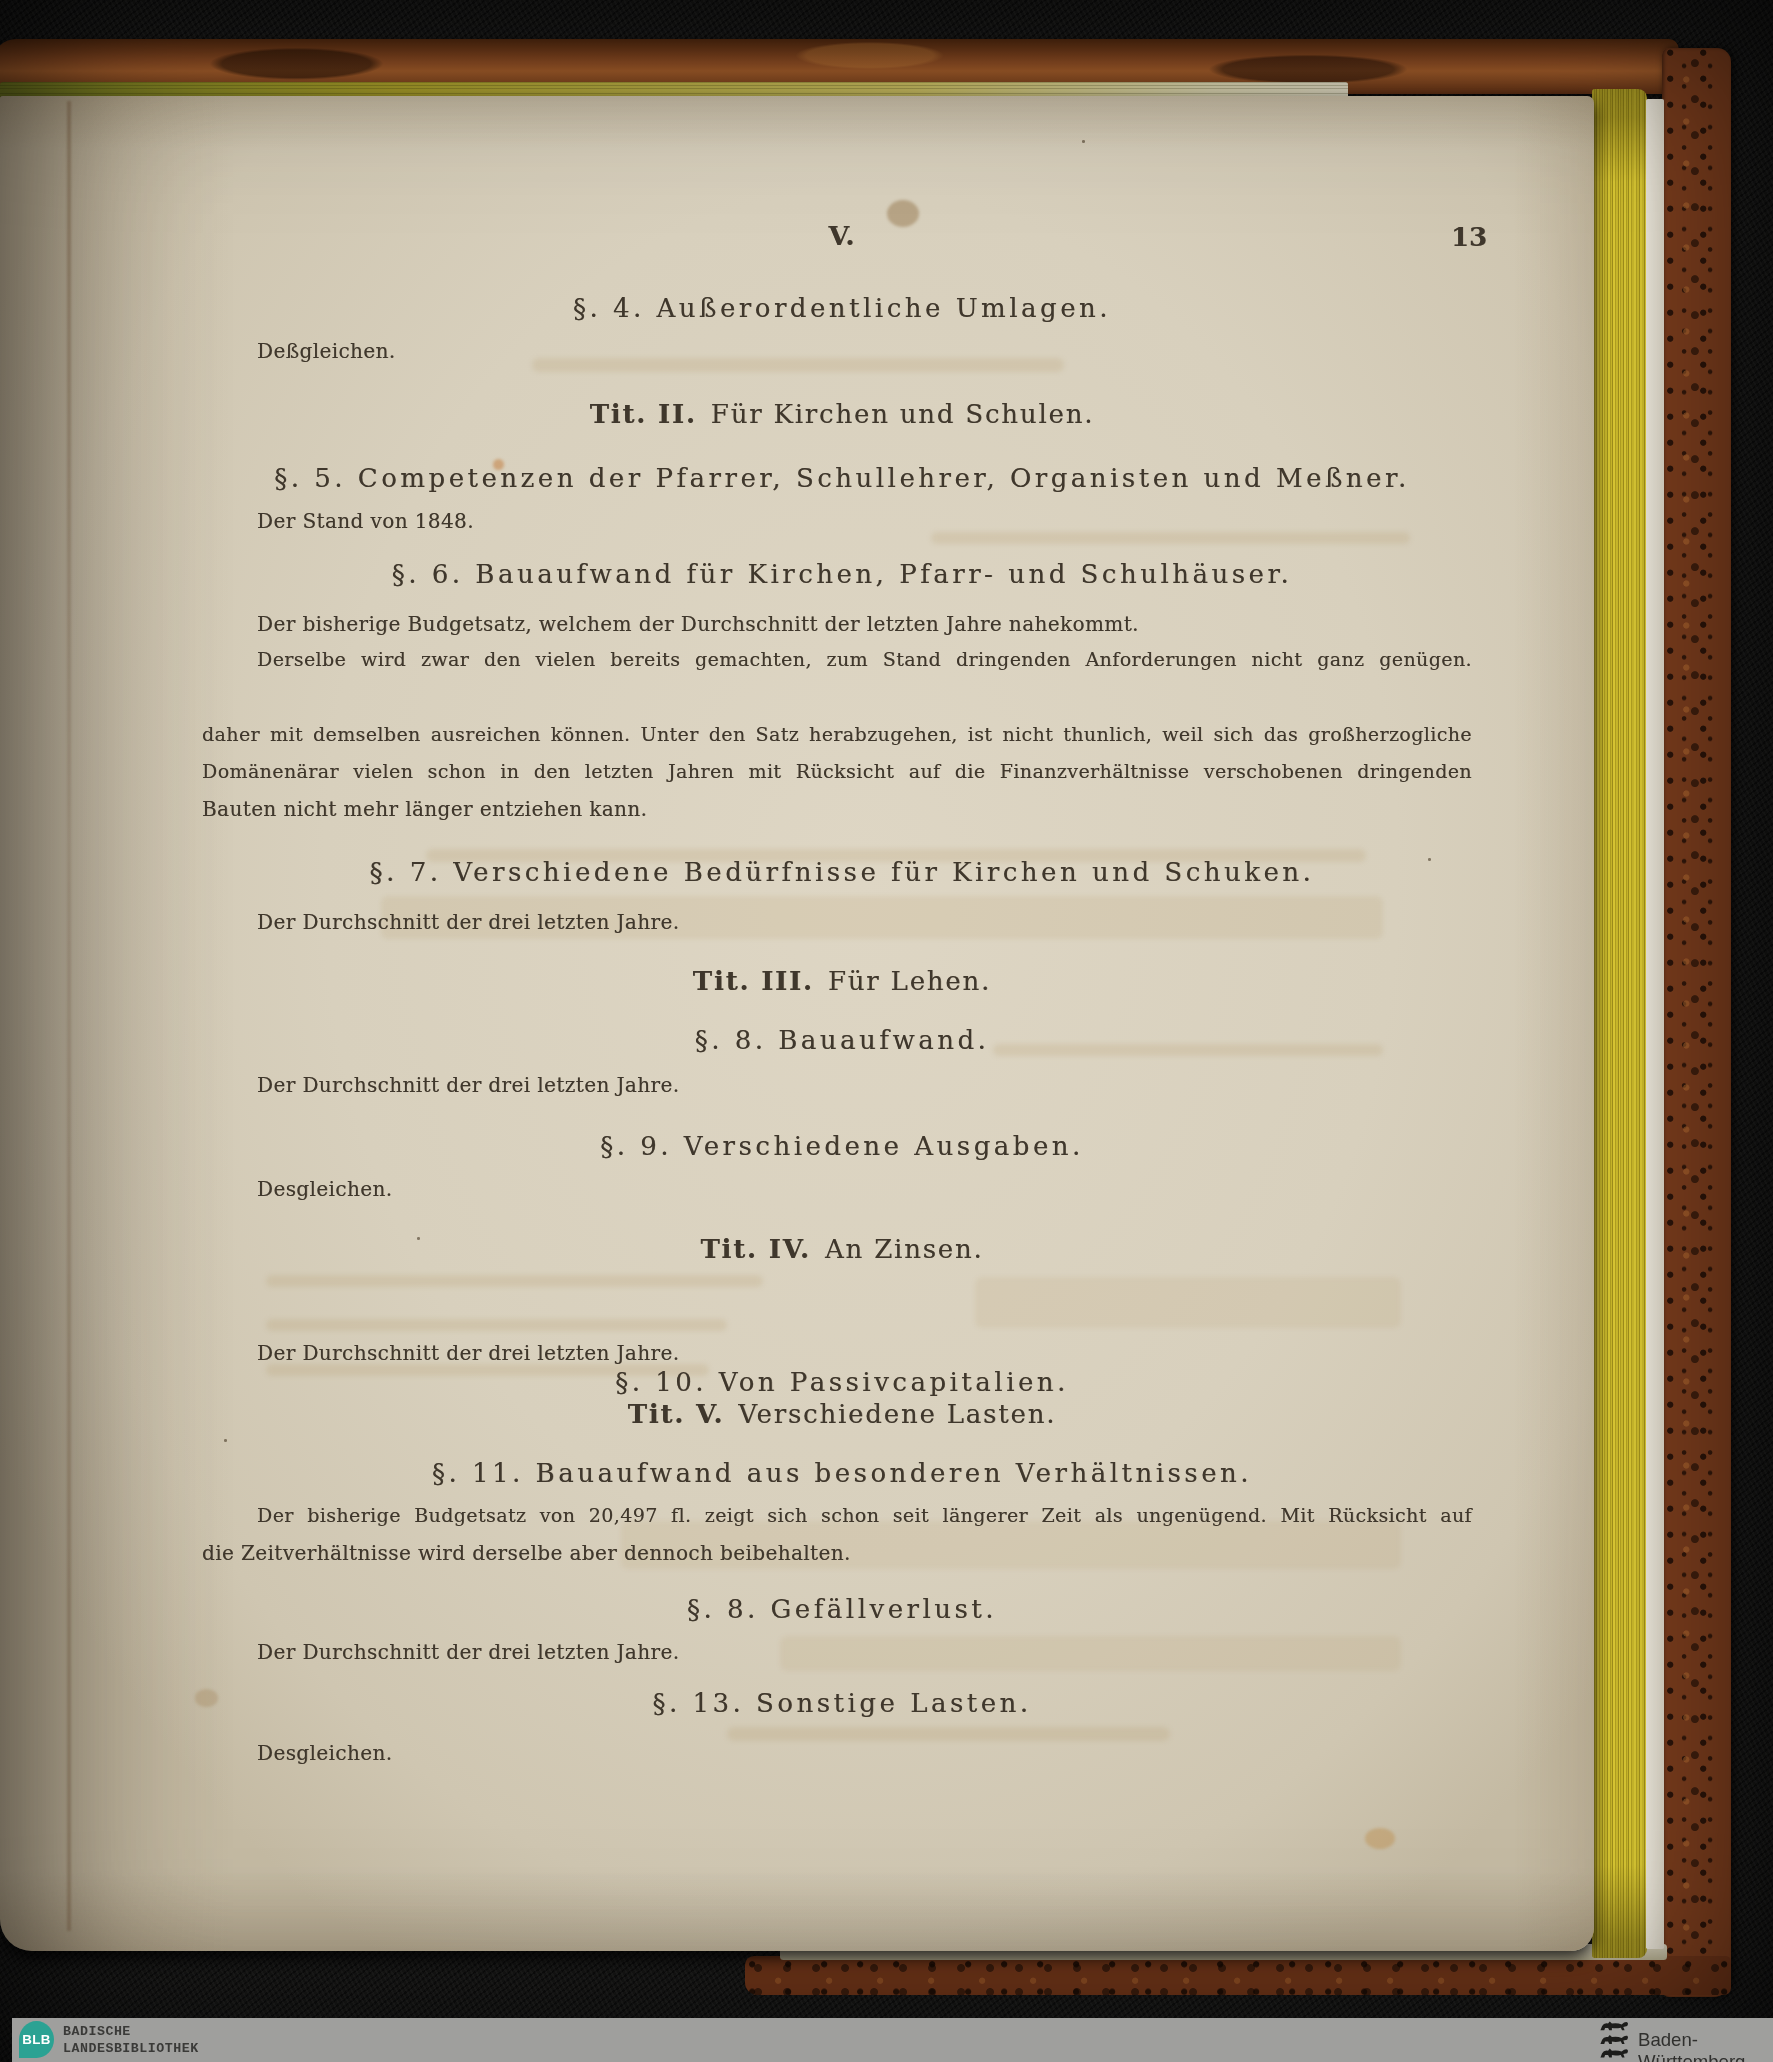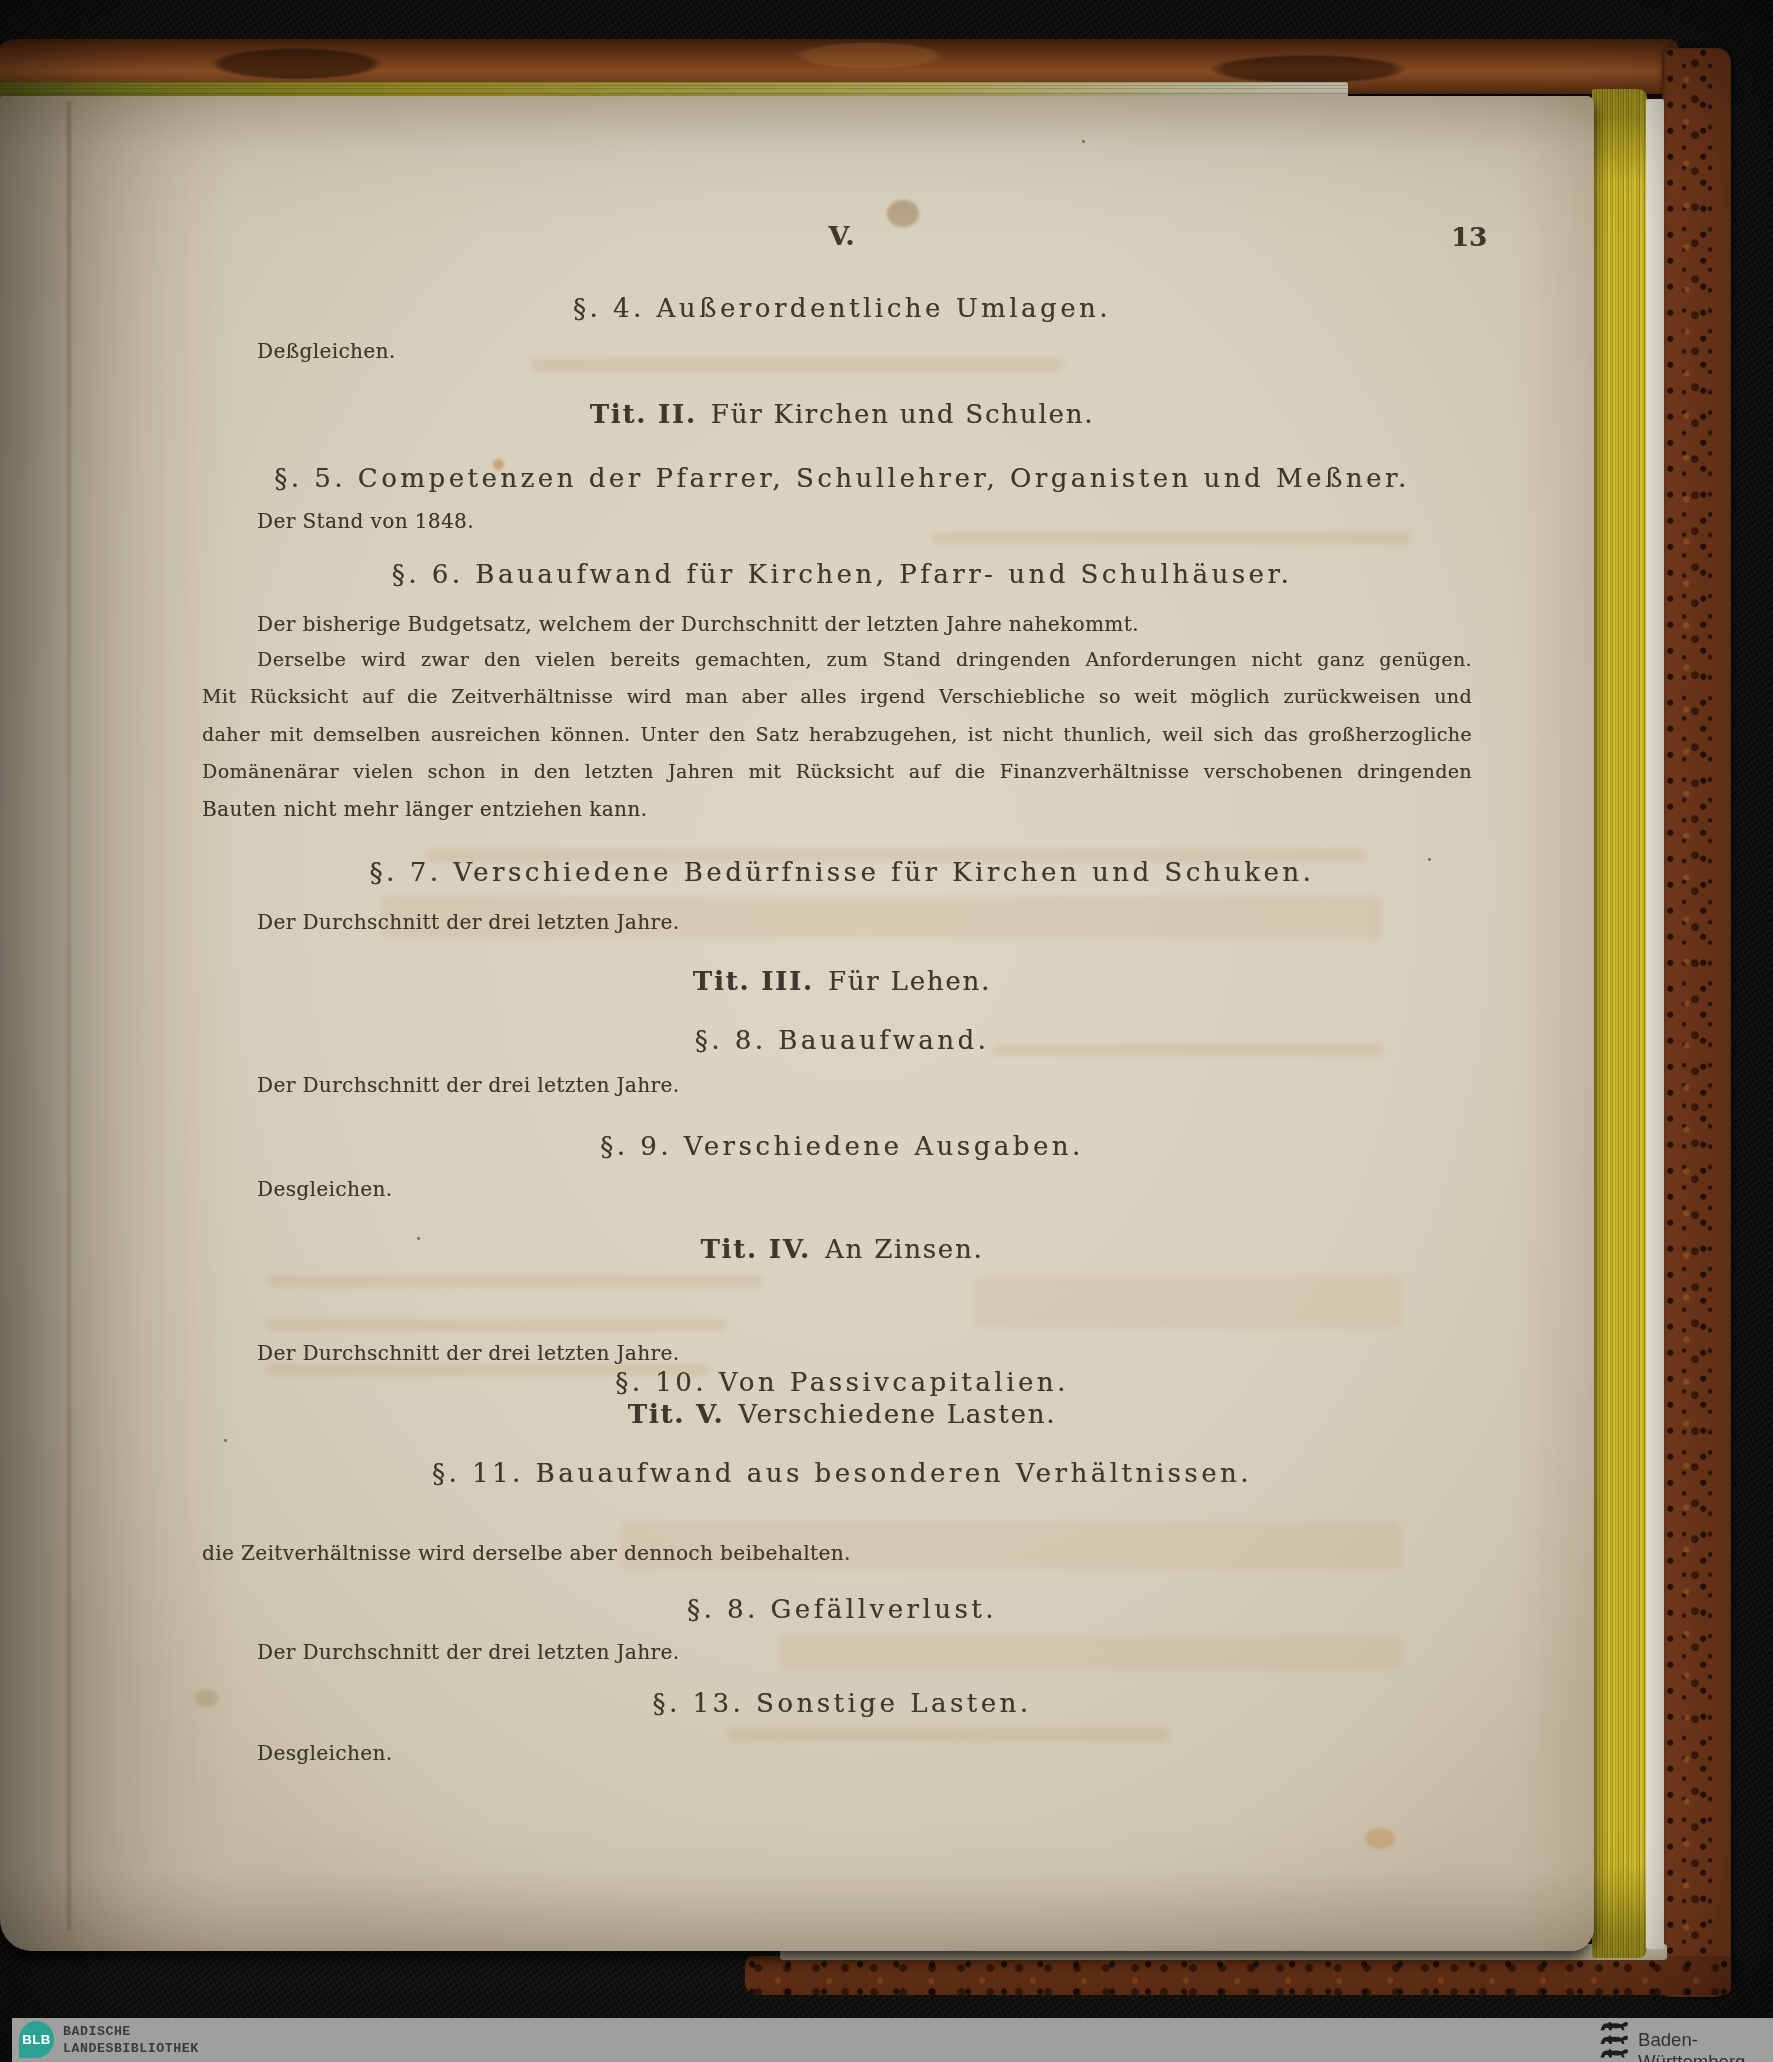--- a/index.html
+++ b/index.html
@@ -146,21 +146,20 @@
   <div class="line body indent" style="top:339px">Deßgleichen.</div>
 
   <div class="line center title" style="top:399px"><span class="tit-label">Tit. II.</span><span>Für Kirchen und Schulen.</span></div>
 
   <div class="line center heading" style="top:463px">§. 5. Competenzen der Pfarrer, Schullehrer, Organisten und Meßner.</div>
   <div class="line body indent" style="top:509px">Der Stand von 1848.</div>
 
   <div class="line center heading" style="top:559px">§. 6. Bauaufwand für Kirchen, Pfarr- und Schulhäuser.</div>
   <div class="line body indent" style="top:612px">Der bisherige Budgetsatz, welchem der Durchschnitt der letzten Jahre nahekommt.</div>
   <div class="line body indent just" style="top:648px">Derselbe wird zwar den vielen bereits gemachten, zum Stand dringenden Anforderungen nicht ganz genügen.</div>
-  <div class="line body flush just" style="top:685px">Mit Rücksicht auf die Zeitverhältnisse wird man aber alles irgend Verschiebliche so weit möglich zurückweisen und</div>
   <div class="line body flush just" style="top:723px">daher mit demselben ausreichen können. Unter den Satz herabzugehen, ist nicht thunlich, weil sich das großherzogliche</div>
   <div class="line body flush just" style="top:760px">Domänenärar vielen schon in den letzten Jahren mit Rücksicht auf die Finanzverhältnisse verschobenen dringenden</div>
   <div class="line body flush" style="top:797px">Bauten nicht mehr länger entziehen kann.</div>
 
   <div class="line center heading" style="top:857px">§. 7. Verschiedene Bedürfnisse für Kirchen und Schuken.</div>
   <div class="line body indent" style="top:910px">Der Durchschnitt der drei letzten Jahre.</div>
 
   <div class="line center title" style="top:966px"><span class="tit-label">Tit. III.</span><span>Für Lehen.</span></div>
 
   <div class="line center heading" style="top:1025px">§. 8. Bauaufwand.</div>
@@ -170,20 +169,21 @@
   <div class="line body indent" style="top:1177px">Desgleichen.</div>
 
   <div class="line center title" style="top:1234px"><span class="tit-label">Tit. IV.</span><span>An Zinsen.</span></div>
 
   <div class="line center heading" style="top:1367px">§. 10. Von Passivcapitalien.</div>
   <div class="line body indent" style="top:1341px">Der Durchschnitt der drei letzten Jahre.</div>
 
   <div class="line center title" style="top:1399px"><span class="tit-label">Tit. V.</span><span>Verschiedene Lasten.</span></div>
 
   <div class="line center heading" style="top:1458px">§. 11. Bauaufwand aus besonderen Verhältnissen.</div>
+  <div class="line body indent just" style="top:1504px">Der bisherige Budgetsatz von 20,497 fl. zeigt sich schon seit längerer Zeit als ungenügend.  Mit Rücksicht auf</div>
   <div class="line body flush" style="top:1541px">die Zeitverhältnisse wird derselbe aber dennoch beibehalten.</div>
 
   <div class="line center heading" style="top:1594px">§. 8. Gefällverlust.</div>
   <div class="line body indent" style="top:1640px">Der Durchschnitt der drei letzten Jahre.</div>
 
   <div class="line center heading" style="top:1688px">§. 13. Sonstige Lasten.</div>
   <div class="line body indent" style="top:1741px">Desgleichen.</div>
 
   <div class="footer-bar">
     <div class="blb-logo">

